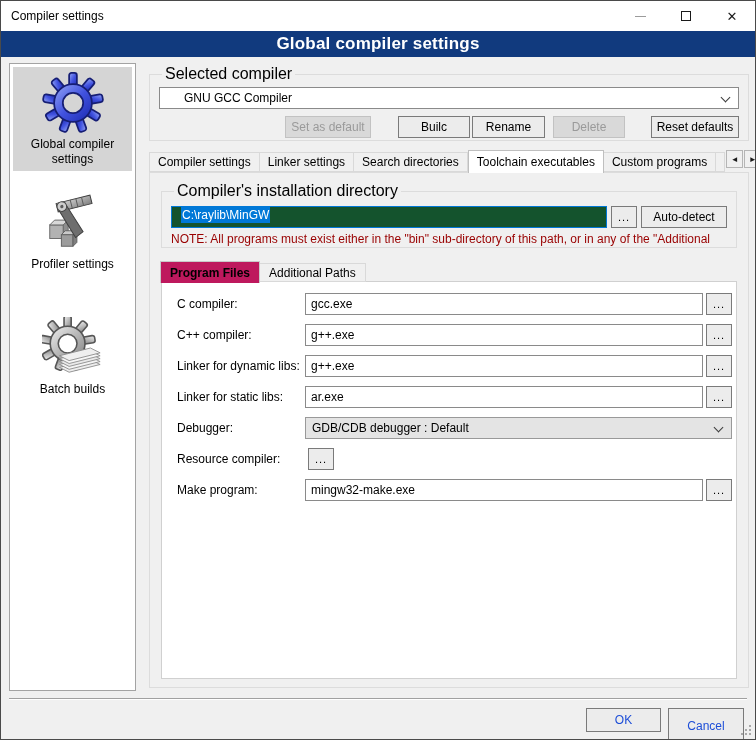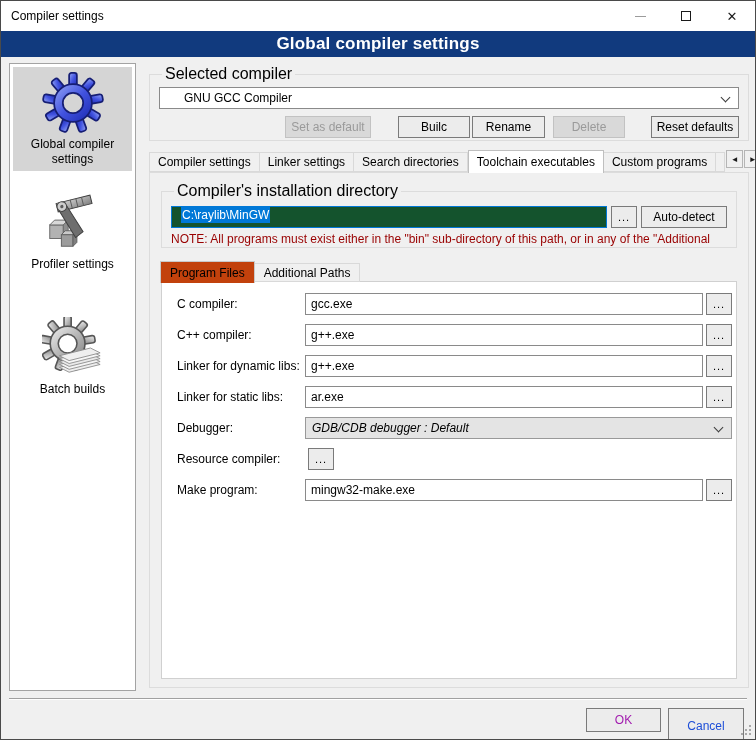--- a/index.html
+++ b/index.html
@@ -61,31 +61,31 @@
   .text-input{height:22px;background:#14532d;border:1px solid #8a8a8a;font-size:12px;display:flex;align-items:flex-start;padding:0 9px;}
   .text-input.focused{border:1px solid #0078d7;flex:1;}
   .sel-text{background:#0078d7;color:#fff;padding:1px 1px;font-size:12px;}
   .browse-btn{width:26px;height:22px;margin-left:4px;background:#ececec;border:1px solid #7a7a7a;font-size:11px;letter-spacing:1px;display:flex;align-items:center;justify-content:center;color:#000;}
   .autodetect-btn{width:86px;height:22px;margin-left:4px;background:#ececec;border:1px solid #7a7a7a;font-size:12px;display:flex;align-items:center;justify-content:center;color:#000;}
   .note{margin-top:4px;font-size:12px;color:#990000;white-space:nowrap;overflow:hidden;}
 
   
   .subtabstrip{position:absolute;left:11px;top:87px;height:22px;display:flex;align-items:flex-end;z-index:2;}
   .subtab{height:19px;background:#f0f0f0;border:1px solid #d9d9d9;font-size:12px;display:flex;align-items:center;padding:0 9px;margin-left:-1px;white-space:nowrap;}
-  .subtab.active{height:22px;background:#c2410c;border:1px solid #c9c9c9;border-bottom:none;margin-bottom:-1px;z-index:3;}
+  .subtab.active{height:22px;background:#be185d;border:1px solid #c9c9c9;border-bottom:none;margin-bottom:-1px;z-index:3;font-weight:bold;}
   .subpanel{position:absolute;left:11px;top:108px;width:576px;height:398px;background:#fff;border:1px solid #d0d0d0;}
   .frow{position:absolute;left:15px;right:4px;height:22px;display:flex;align-items:center;}
   .flabel{width:128px;font-size:12px;color:#000;flex:none;}
   .finput{flex:1;height:22px;background:#fff;border:1px solid #8a8a8a;font-size:12px;padding:0 5px;color:#000;}
   .fbrowse{width:26px;height:22px;margin-left:3px;flex:none;background:#ececec;border:1px solid #7a7a7a;font-size:11px;letter-spacing:1px;display:flex;align-items:center;justify-content:center;color:#000;}
-  .fchoice{flex:1;height:22px;position:relative;background:#e4e4e4;border:1px solid #999;font-size:12px;display:flex;align-items:center;padding-left:6px;color:#000;font-style:italic;}
+  .fchoice{flex:1;height:22px;position:relative;background:#e4e4e4;border:1px solid #999;font-size:12px;display:flex;align-items:center;padding-left:6px;color:#000;}
 
   
   .separator{position:absolute;left:8px;right:8px;top:697px;height:2px;border-top:1px solid #a0a0a0;border-bottom:1px solid #ffffff;}
-  .ok-btn{position:absolute;left:585px;top:707px;width:75px;height:24px;background:#ececec;border:1px solid #7a7a7a;font-size:12px;display:flex;align-items:center;justify-content:center;color:#a21caf;}
+  .ok-btn{position:absolute;left:585px;top:707px;width:75px;height:24px;background:#ececec;border:1px solid #7a7a7a;font-size:12px;display:flex;align-items:center;justify-content:center;color:#1d4ed8;}
   .cancel-btn{position:absolute;left:667px;top:707px;width:76px;height:36px;background:#ececec;border:1px solid #7a7a7a;font-size:12px;display:flex;align-items:center;justify-content:center;color:#1d4ed8;}
   .grip{position:absolute;right:3px;bottom:3px;width:12px;height:12px;}
 </style>
 </head>
 <body>
 
 <div class="window">
 
   <div class="titlebar">
     <span class="title-text">Compiler settings</span>

